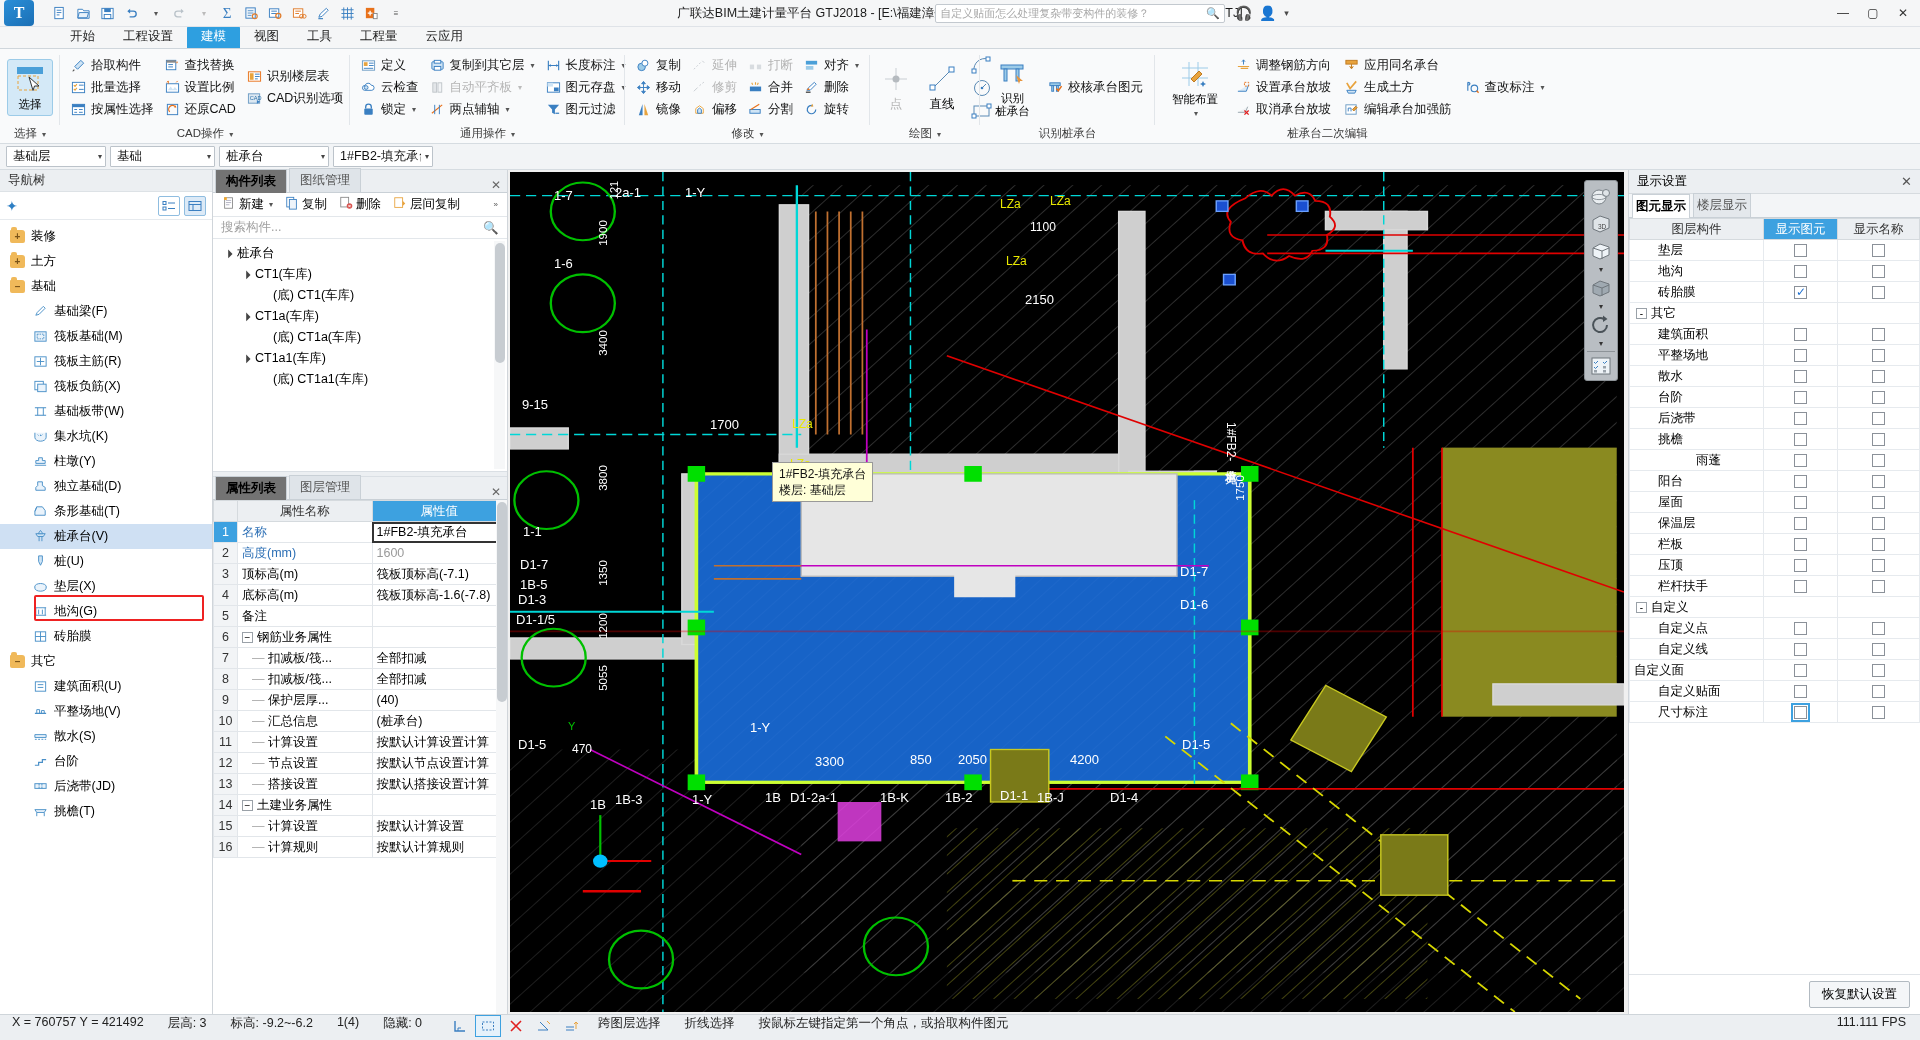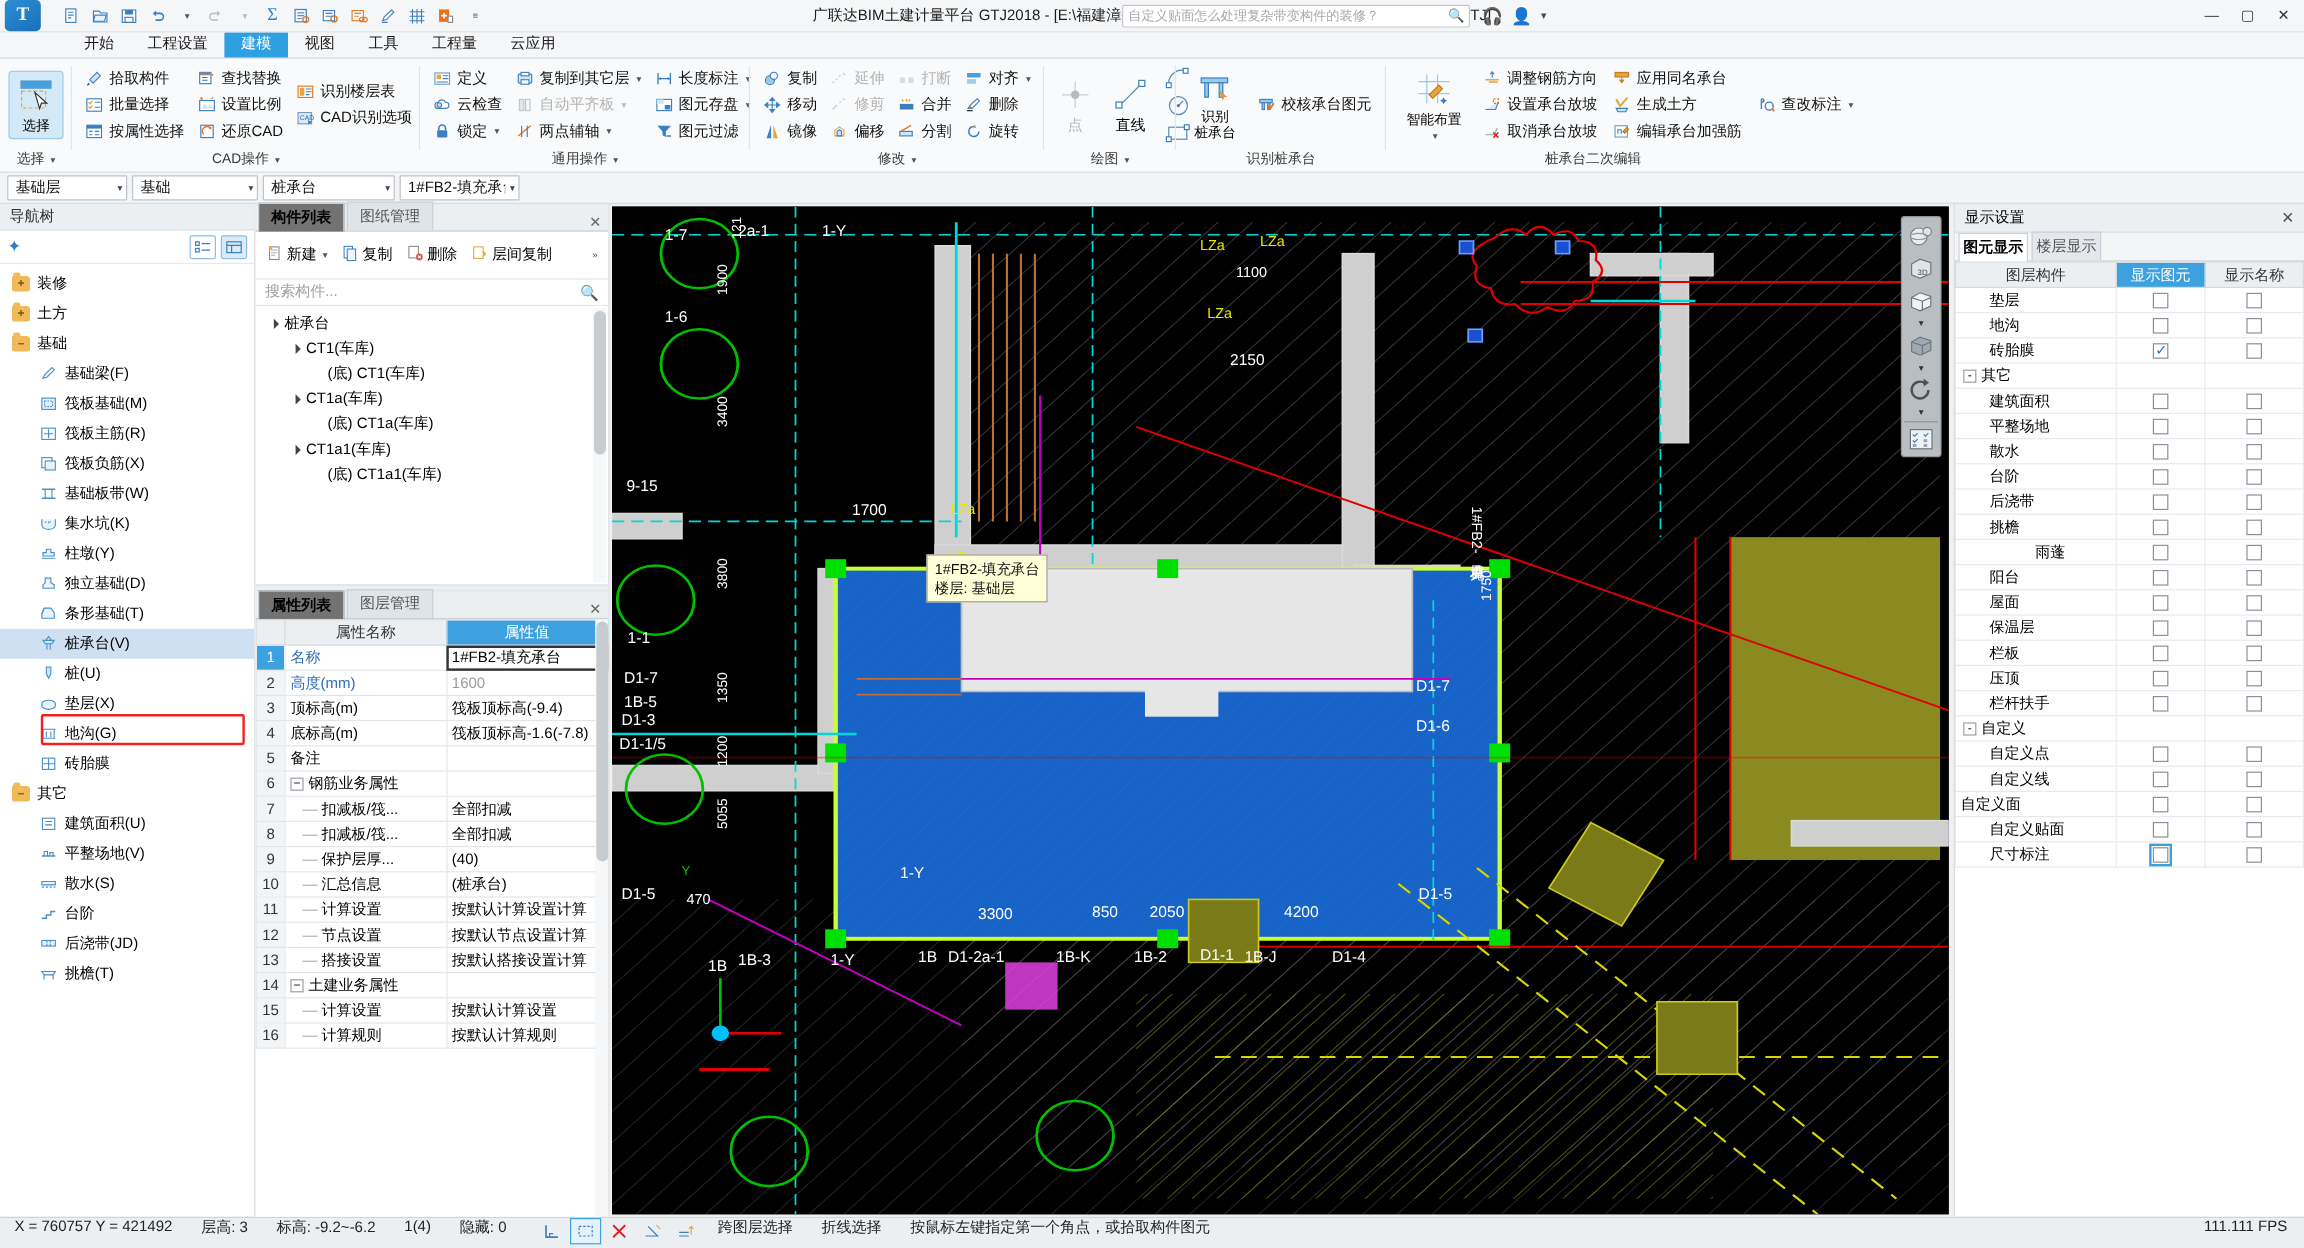--- a/index.html
+++ b/index.html
@@ -108,21 +108,21 @@
   .folder:before { content:""; position:absolute; left:1px; top:-3px; width:6px;height:3px;background:#f0b95a;border-radius:2px 2px 0 0;}
   .folder span { position:absolute; inset:0; color:#7a5318; font-size:10px; display:flex;align-items:center;justify-content:center; font-weight:bold; line-height:1;}
   .icn { width:16px;height:16px; flex:none; display:flex;align-items:center;justify-content:center; color:#4a90c8; }
   .redbox { position:absolute; border:2px solid #ee2222; pointer-events:none; border-radius:2px; }
 
   
   .cpane { width:295px; background:#fff; border-right:1px solid #d0d5da; display:flex; flex-direction:column; flex:none; position:relative;}
   .ptabs { height:23px; display:flex; align-items:flex-end; background:#eceff2; border-bottom:1px solid #c9d0d6; }
   .ptab { padding:3px 10px 3px 10px; font-size:12.5px; cursor:pointer; background:#dfe4e9; color:#555; border:1px solid #c9d0d6; border-bottom:none; margin-left:2px;}
   .ptab.active { background:#737373; color:#000; font-weight:bold; position:relative; top:1px;}
-  .cbar { height:40px; display:flex; gap:2px; padding:0 4px; border-bottom:1px solid #e3e7eb; }
+  .cbar { height:24px; display:flex; gap:2px; padding:0 4px; border-bottom:1px solid #e3e7eb; }
   .cbtn { display:flex;align-items:center;gap:3px;padding:2px 5px;font-size:12.5px;cursor:pointer;border-radius:2px;white-space:nowrap;}
   .searchbar { height:22px; border-bottom:1px solid #e3e7eb; display:flex; align-items:center; padding:0 8px; color:#a0a0a0; font-size:12.5px;}
   .searchbar .mg { margin-left:auto; color:#3d7fc0; }
   .clist { flex:0 0 232px; overflow:hidden; padding-top:4px; position:relative;}
   .cnode { display:flex;align-items:center;gap:4px;height:21px;font-size:12.5px; cursor:pointer;}
   .arr { font-size:8px; color:#444; width:10px; text-align:center;}
   .splitter { height:6px; background:#eceff2; border-top:1px solid #dadfe4; border-bottom:1px solid #dadfe4; }
   .ppane { flex:1; display:flex; flex-direction:column; min-height:0; }
   table.props { width:100%; border-collapse:collapse; font-size:12.5px; table-layout:fixed;}
   table.props th {
@@ -1175,21 +1175,21 @@
                   <td class="valcell edit">1#FB2-填充承台</td>
                 </tr>
                 <tr>
                   <td class="idx">2</td>
                   <td class="blue"><span>高度(mm)</span></td>
                   <td class="valcell gray">1600</td>
                 </tr>
                 <tr>
                   <td class="idx">3</td>
                   <td><span>顶标高(m)</span></td>
-                  <td class="valcell">筏板顶标高(-9.4)</td>
+                  <td class="valcell">筏板顶标高(-7.1)</td>
                 </tr>
                 <tr>
                   <td class="idx">4</td>
                   <td><span>底标高(m)</span></td>
                   <td class="valcell">筏板顶标高-1.6(-7.8)</td>
                 </tr>
                 <tr>
                   <td class="idx">5</td>
                   <td><span>备注</span></td>
                   <td class="valcell"></td>
@@ -1630,20 +1630,23 @@
                 <td class="ctr"><span class="cb"></span></td>
               </tr>
               <tr>
                 <td style="padding-left: 28px;"><span>尺寸标注</span></td>
                 <td class="ctr"><span class="cb hl"></span></td>
                 <td class="ctr"><span class="cb"></span></td>
               </tr>
             </tbody>
         </table>
       </div>
+      <div class="rfoot">
+        <div class="btn">恢复默认设置</div>
+      </div>
     </div>
   </div>
 
   <div class="statusbar">
     <div class="sitem">X = 760757 Y = 421492</div>
     <div class="sitem">
       <span>层高:</span> <span>3</span>
     </div>
     <div class="sitem">
       <span>标高:</span> <span>-9.2~-6.2</span>

